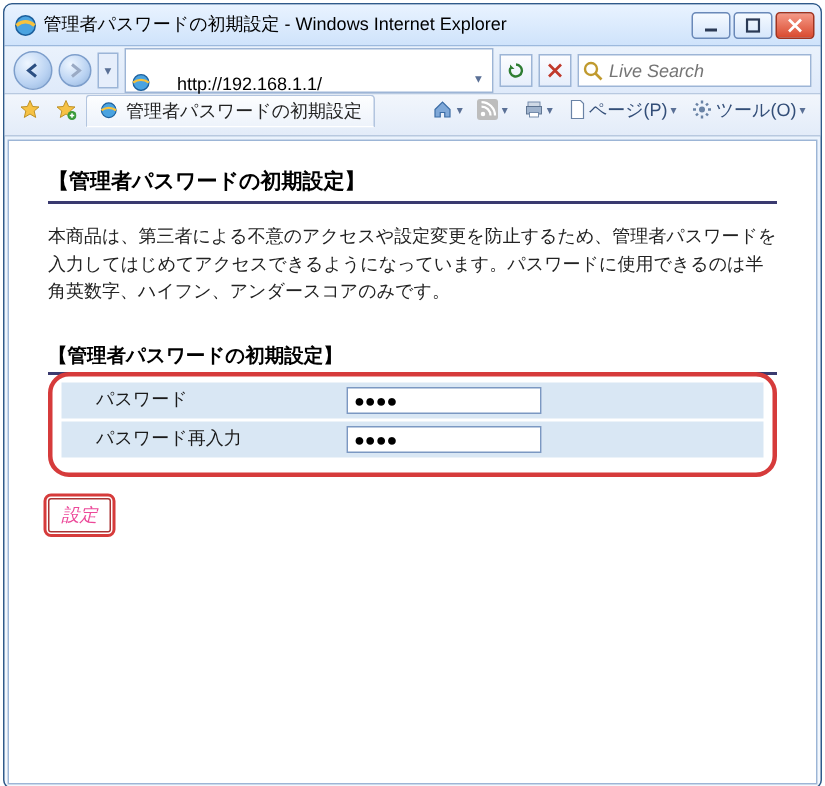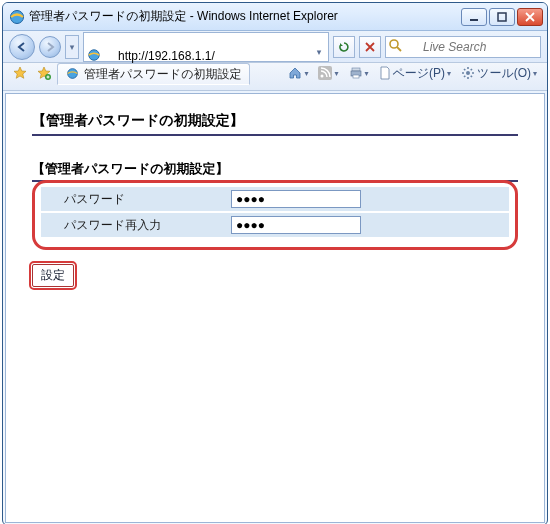--- a/index.html
+++ b/index.html
@@ -74,21 +74,21 @@
   .addr input {
     flex:1; border:none; outline:none; font-size:12px; height:18px; background:transparent;
   }
   .addr .addr-drop { width:14px;text-align:center;color:#5a7096;font-size:9px;}
   .sqbtn {
     width:22px;height:22px;border:1px solid #9db5d6;background:linear-gradient(#fdfdff,#e6eefb);
     display:flex;align-items:center;justify-content:center;font-size:12px;color:#2b4f82;
   }
   .searchbox {
     width:156px;height:22px;border:1px solid #9db5d6;background:#fff;
-    display:flex;padding:0 2px;gap:21px;
+    display:flex;align-items:center;padding:0 2px;gap:4px;
   }
   .searchbox .mag { width:16px;height:16px;display:inline-flex;align-items:center;justify-content:center;color:#c09a2e;}
   .searchbox input {
     flex:1;border:none;outline:none;font-size:12px;color:#7b7b7b;font-style:italic;background:transparent;
   }
   
   .toolrow {
     height: 28px;
     display:flex;align-items:flex-start;padding:0 6px;gap:2px;
     background: linear-gradient(#f2f6fc,#e3ecf9);
@@ -130,22 +130,22 @@
   }
   .pw-row{
     display:flex;align-items:center;height:24px;background:#d9e7f4;margin-bottom:2px;
   }
   .pw-row .lab{ width:190px; padding-left:23px; font-size:12px; color:#1a1a1a;}
   .pw-row input{
     width:130px;height:18px;border:1px solid #7b98c2;background:#fff;font-size:12px;padding:0 4px;
   }
   .submit-area{ margin-top:14px;}
   .submit-btn{
-    border:1px solid #a33; background:#fff; padding:2px 8px; font-size:12px; color:#0f172a;
-    outline:2px solid #d63b3b; outline-offset:1px; border-radius:2px;
+    border:1px solid #a33; background:#fff; padding:2px 8px; font-size:12px; color:#ec4899;
+    outline:2px solid #d63b3b; outline-offset:1px; border-radius:2px;font-style:italic;
   }
   svg { display:block; }
 </style>
 </head>
 <body>
 
 <div class="window">
 
   <div class="titlebar">
     <span class="app-icon">
@@ -303,20 +303,21 @@
           </svg>
       </span>
       <span>ツール(O)</span>
       <span class="chev">▾</span>
     </div>
   </div>
 
   <div class="viewport">
     <div class="page-heading">【管理者パスワードの初期設定】</div>
 
+    <p class="para">本商品は、第三者による不意のアクセスや設定変更を防止するため、管理者パスワードを入力してはじめてアクセスできるようになっています。パスワードに使用できるのは半角英数字、ハイフン、アンダースコアのみです。</p>
 
     <span class="section-label">【管理者パスワードの初期設定】</span>
 
     <div class="pw-group">
       <div class="pw-row">
         <span class="lab">パスワード</span>
         <input type="text" value="●●●●" style="">
       </div>
       <div class="pw-row">
         <span class="lab">パスワード再入力</span>

